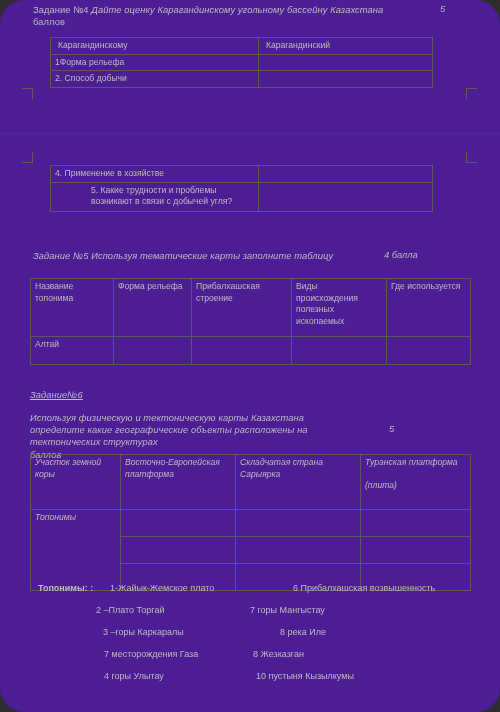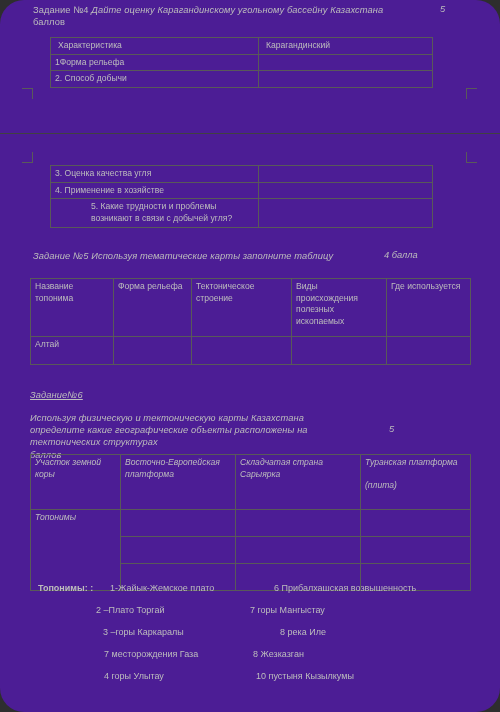--- a/index.html
+++ b/index.html
@@ -98,21 +98,21 @@
   </div>
   <div class="score" style="left:440px; top:4px;">5</div>
 
   <table class="wk" style="left:50px; top:37px; width:382px;">
     <colgroup>
         <col style="width:208px">
         <col style="width:174px">
       </colgroup>
     <tbody>
       <tr>
-        <td class="left" style="padding-left:7px;">Характеристика</td>
+        <td class="left" style="padding-left:7px;">Карагандинскому</td>
         <td class="left" style="padding-left:7px;">Карагандинский</td>
       </tr>
       <tr>
         <td class="left">1Форма рельефа</td>
         <td class="left"></td>
       </tr>
       <tr>
         <td class="left">2. Способ добычи</td>
         <td class="left"></td>
       </tr>
@@ -138,24 +138,20 @@
       <i class="h"></i>
       <i class="v"></i>
     </div>
 
   <table class="wk" style="left:50px; top:165px; width:382px;">
     <colgroup>
         <col style="width:208px">
         <col style="width:174px">
       </colgroup>
     <tbody>
-      <tr>
-        <td class="left">3. Оценка качества угля</td>
-        <td class="left"></td>
-      </tr>
       <tr>
         <td class="left">4. Применение в хозяйстве</td>
         <td class="left"></td>
       </tr>
       <tr>
         <td class="left" style="height:24px;padding-left:40px;">5. Какие     трудности     и проблемы возникают в связи с добычей угля?</td>
         <td class="left"></td>
       </tr>
     </tbody>
   </table>
@@ -171,21 +167,21 @@
       <col style="width:83px">
         <col style="width:78px">
         <col style="width:100px">
       <col style="width:95px">
         <col style="width:84px">
     </colgroup>
     <tbody>
       <tr style="height:58px;">
         <td>Название топонима</td>
         <td>Форма рельефа</td>
-        <td>Тектоническое строение</td>
+        <td>Прибалхашская строение</td>
         <td>Виды происхождения полезных ископаемых</td>
         <td>Где используется</td>
       </tr>
       <tr style="height:28px;">
         <td class="left">Алтай</td>
         <td></td>
         <td></td>
         <td></td>
         <td></td>
       </tr>
@@ -237,21 +233,21 @@
         <td></td>
       </tr>
     </tbody>
   </table>
 
   <div class="topo-list" style="left:30px; top:583px; width:450px;margin-left:8px;">
 
     <div class="row">
       <span class="lead">Топонимы: :</span>
       <span class="li-l" style="left:72px;">1-Жайык-Жемское плато</span>
-      <span class="li-r" style="left:236px;">6  Прибалхашская возвышенность</span>
+      <span class="li-r" style="left:255px;">6  Прибалхашская возвышенность</span>
     </div>
 
     <div class="row">
       <span class="li-l" style="left:58px;">2 –Плато Торгай</span>
       <span class="li-r" style="left:212px;">7  горы Мангыстау</span>
     </div>
 
     <div class="row">
       <span class="li-l" style="left:65px;">3 –горы Каркаралы</span>
       <span class="li-r" style="left:242px;">8  река Иле</span>

